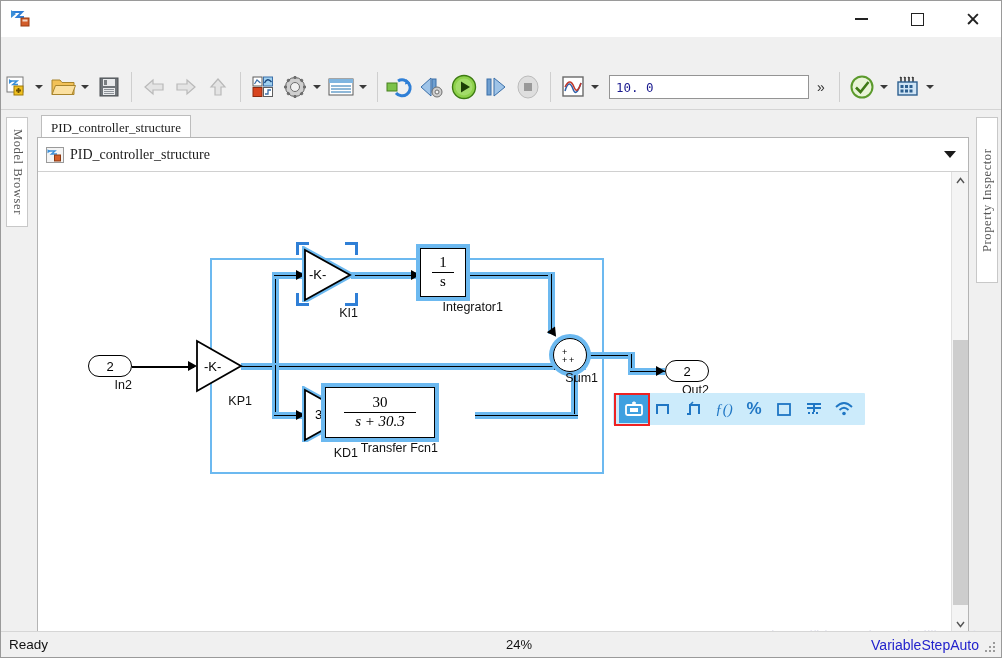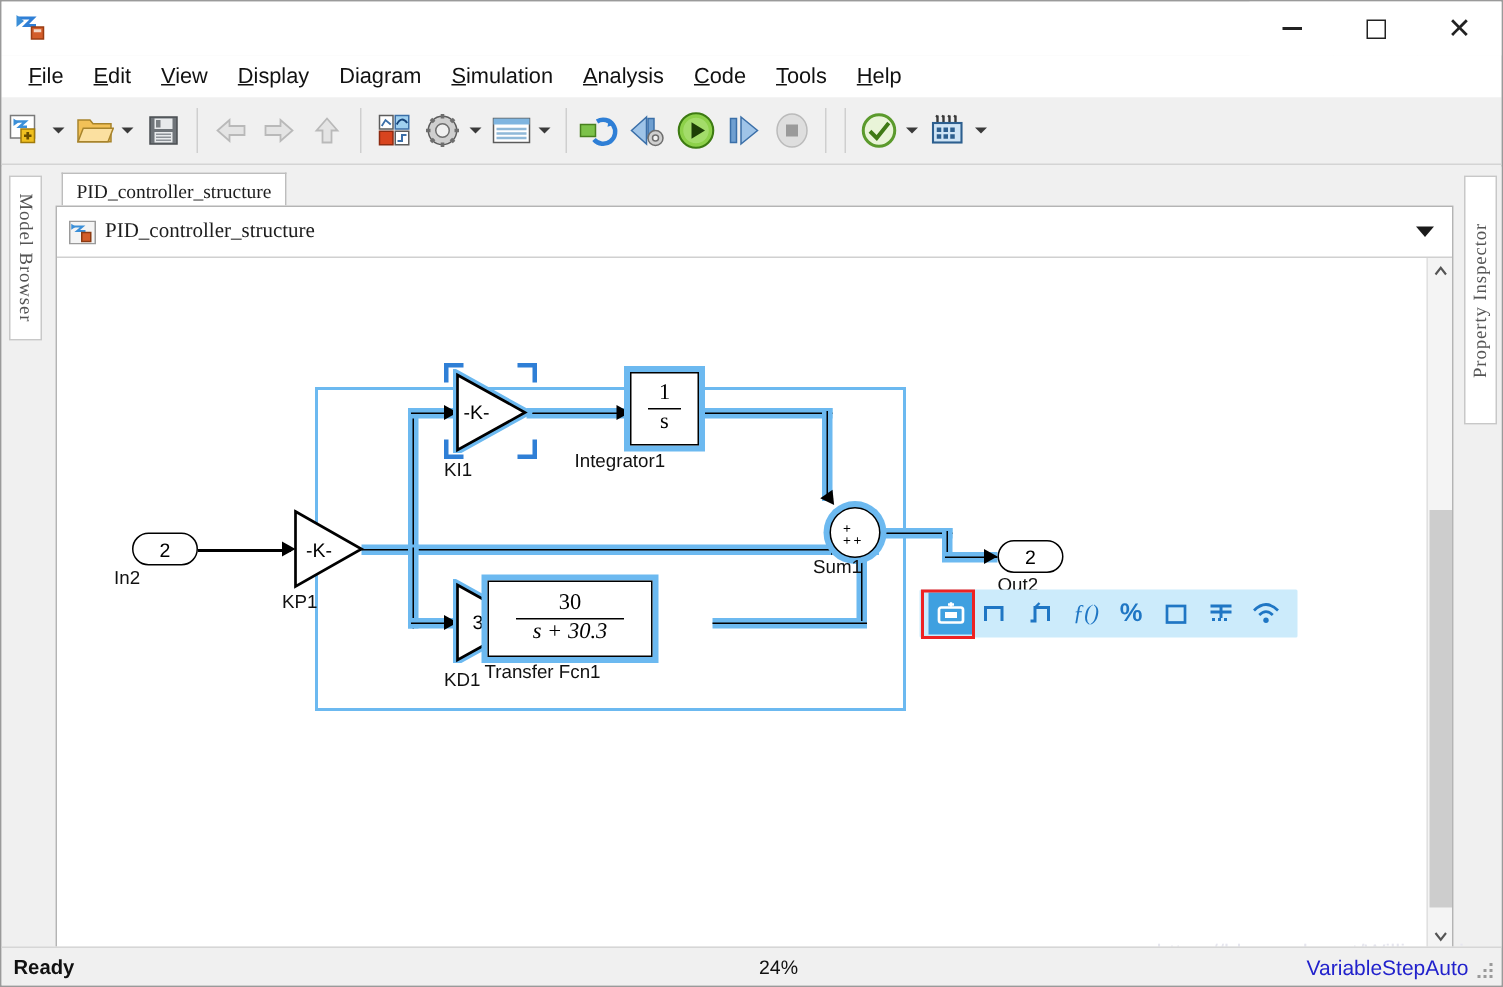--- a/index.html
+++ b/index.html
@@ -153,21 +153,21 @@
   .vscroll .arrow.up { position: absolute; top: 0; }
   .vscroll .arrow.down { position: absolute; bottom: 0; }
   .vscroll .thumb {
     position: absolute; left: 1px; width: 15px; top: 168px; height: 265px;
     background: #cdcdcd;
   }
 
   
   .blk-label {
     position: absolute; font-family: "Liberation Sans", sans-serif;
-    font-size: 12.5px; color: #111; white-space: nowrap; text-align: left;
+    font-size: 12.5px; color: #111; white-space: nowrap; text-align: right;
   }
   .sel-rect {
     position: absolute; border: 2px solid #6cb9f0; background: transparent;
   }
   .wire { position: absolute; background: #000; }
   .wire.h { height: 1.6px; }
   .wire.v { width: 1.6px; }
   .hl { position: absolute; background: #6cb9f0; }
   .hl.h { height: 7px; }
   .hl.v { width: 7px; }
@@ -233,21 +233,21 @@
     font-family: "DejaVu Sans Mono", monospace; font-size: 13px;
     padding: 4px 12px; white-space: nowrap;
   }
 
   
   .statusbar {
     position: absolute; left: 0; bottom: 0; width: 1000px; height: 26px;
     background: #f0f0f0; border-top: 1px solid #d6d6d6;
     display: flex; align-items: center;
   }
-  .st-ready { position: absolute; left: 8px; font-size: 13.5px; color: #111; font-weight: bold; }
+  .st-ready { position: absolute; left: 8px; font-size: 13.5px; color: #111; }
   .st-zoom { position: absolute; left: 505px; font-size: 13px; color: #111; }
   .st-solver { position: absolute; right: 22px; font-size: 14px; color: #2222cc; }
   .grip { position: absolute; right: 4px; bottom: 3px; width: 12px; height: 12px; }
   .grip i { position: absolute; width: 2px; height: 2px; background: #9a9a9a; }
 
   .watermark {
     position: absolute; left: 770px; top: 626px;
     font-size: 15px; color: #e6e6ef; white-space: nowrap;
     font-family: "Liberation Sans", sans-serif; pointer-events: none;
   }
@@ -272,32 +272,20 @@
         </div>
       <div class="wc">
           <i class="max-glyph"></i>
         </div>
       <div class="wc">
           <span class="close-glyph">✕</span>
         </div>
     </div>
   </div>
 
-  <div class="menubar">
-    <div class="menuitem"><u>F</u>ile</div>
-    <div class="menuitem"><u>E</u>dit</div>
-    <div class="menuitem"><u>V</u>iew</div>
-    <div class="menuitem"><u>D</u>isplay</div>
-    <div class="menuitem">Dia<u>g</u>ram</div>
-    <div class="menuitem"><u>S</u>imulation</div>
-    <div class="menuitem"><u>A</u>nalysis</div>
-    <div class="menuitem"><u>C</u>ode</div>
-    <div class="menuitem"><u>T</u>ools</div>
-    <div class="menuitem"><u>H</u>elp</div>
-  </div>
 
   <div class="toolbar">
     <div class="tb-group">
       <div class="tb-btn">
         <svg width="24" height="24" viewBox="0 0 24 24">
           <rect x="2" y="2" width="16" height="15" fill="#fff" stroke="#7a7a7a"></rect>
           <path d="M5 6 L12 6 L8 9.5 L13 9.5" fill="none" stroke="#3b8fd8" stroke-width="1.6"></path>
           <path d="M4 4 L4 9 L7.5 6.5 Z" fill="#3b8fd8"></path>
           <rect x="9" y="11" width="9" height="9" fill="#f0c020" stroke="#a07a0a"></rect>
           <path d="M13.5 13 L13.5 18 M11 15.5 L16 15.5" stroke="#6b4f00" stroke-width="1.8"></path>
@@ -404,20 +392,32 @@
         </svg>
       </div>
       <div class="tb-btn">
         <svg width="26" height="26" viewBox="0 0 26 26">
           <ellipse cx="13" cy="13" rx="10" ry="11" fill="#dedede" stroke="#bbbbbb"></ellipse>
           <rect x="9" y="9" width="8" height="8" fill="#9a9a9a"></rect>
         </svg>
       </div>
     </div>
     <div class="tb-sep"></div>
+    <div class="tb-group">
+      <div class="tb-btn">
+        <svg width="26" height="24" viewBox="0 0 26 24">
+          <rect x="3" y="2" width="20" height="19" fill="#fff" stroke="#6a6a6a" stroke-width="1.4"></rect>
+          <path d="M5 16 q4 -13 8 -2 q3 9 8 -6" fill="none" stroke="#2f5fa8" stroke-width="1.5"></path>
+          <path d="M5 12 q5 -10 9 0 q3 8 7 -4" fill="none" stroke="#c0392b" stroke-width="1.5"></path>
+        </svg>
+      </div>
+      <div class="tb-caret"></div>
+      <div class="simtime">10. 0</div>
+      <div class="chev-more">»</div>
+    </div>
     <div class="tb-sep"></div>
     <div class="tb-group">
       <div class="tb-btn">
         <svg width="26" height="26" viewBox="0 0 26 26">
           <circle cx="13" cy="13" r="10.5" fill="#e9f4d8" stroke="#5b9a2c" stroke-width="2"></circle>
           <path d="M7 13.5 L11.5 18 L19.5 8" fill="none" stroke="#3f7a15" stroke-width="2.6"></path>
         </svg>
       </div>
       <div class="tb-caret"></div>
       <div class="tb-btn">
@@ -587,21 +587,21 @@
       <div class="wire h" style="left:549px; top:182.6px; width:48px;"></div>
       <div class="hl v" style="left:590px; top:180px; height:22px;"></div>
       <div class="wire v" style="left:592.5px; top:182px; height:20px;"></div>
       <div class="hl h" style="left:590px; top:196px; width:37px;"></div>
       <div class="wire h" style="left:592px; top:198.6px; width:35px;"></div>
       <div class="arrowhead" style="left:618px; top:194px;"></div>
 
       <div class="port-blk" style="left:50px; top:183px; width:44px; height:22px;">
         <span>2</span>
       </div>
-      <div class="blk-label" style="left:38px; top:206px; width:44px;">In2</div>
+      <div class="blk-label" style="left:50px; top:206px; width:44px;">In2</div>
 
       <div class="gain-tri" style="left:156px; top:166px;">
         <svg width="52" height="56" viewBox="0 0 52 56">
           <path d="M3 3 L47 28 L3 53 Z" fill="#fff" stroke="#000" stroke-width="1.8"></path>
         </svg>
       </div>
       <div class="gain-txt" style="left:166px; top:187px;">-K-</div>
       <div class="blk-label" style="left:150px; top:222px; width:64px;">KP1</div>
 
       <div class="gain-tri" style="left:263px; top:74px;">

